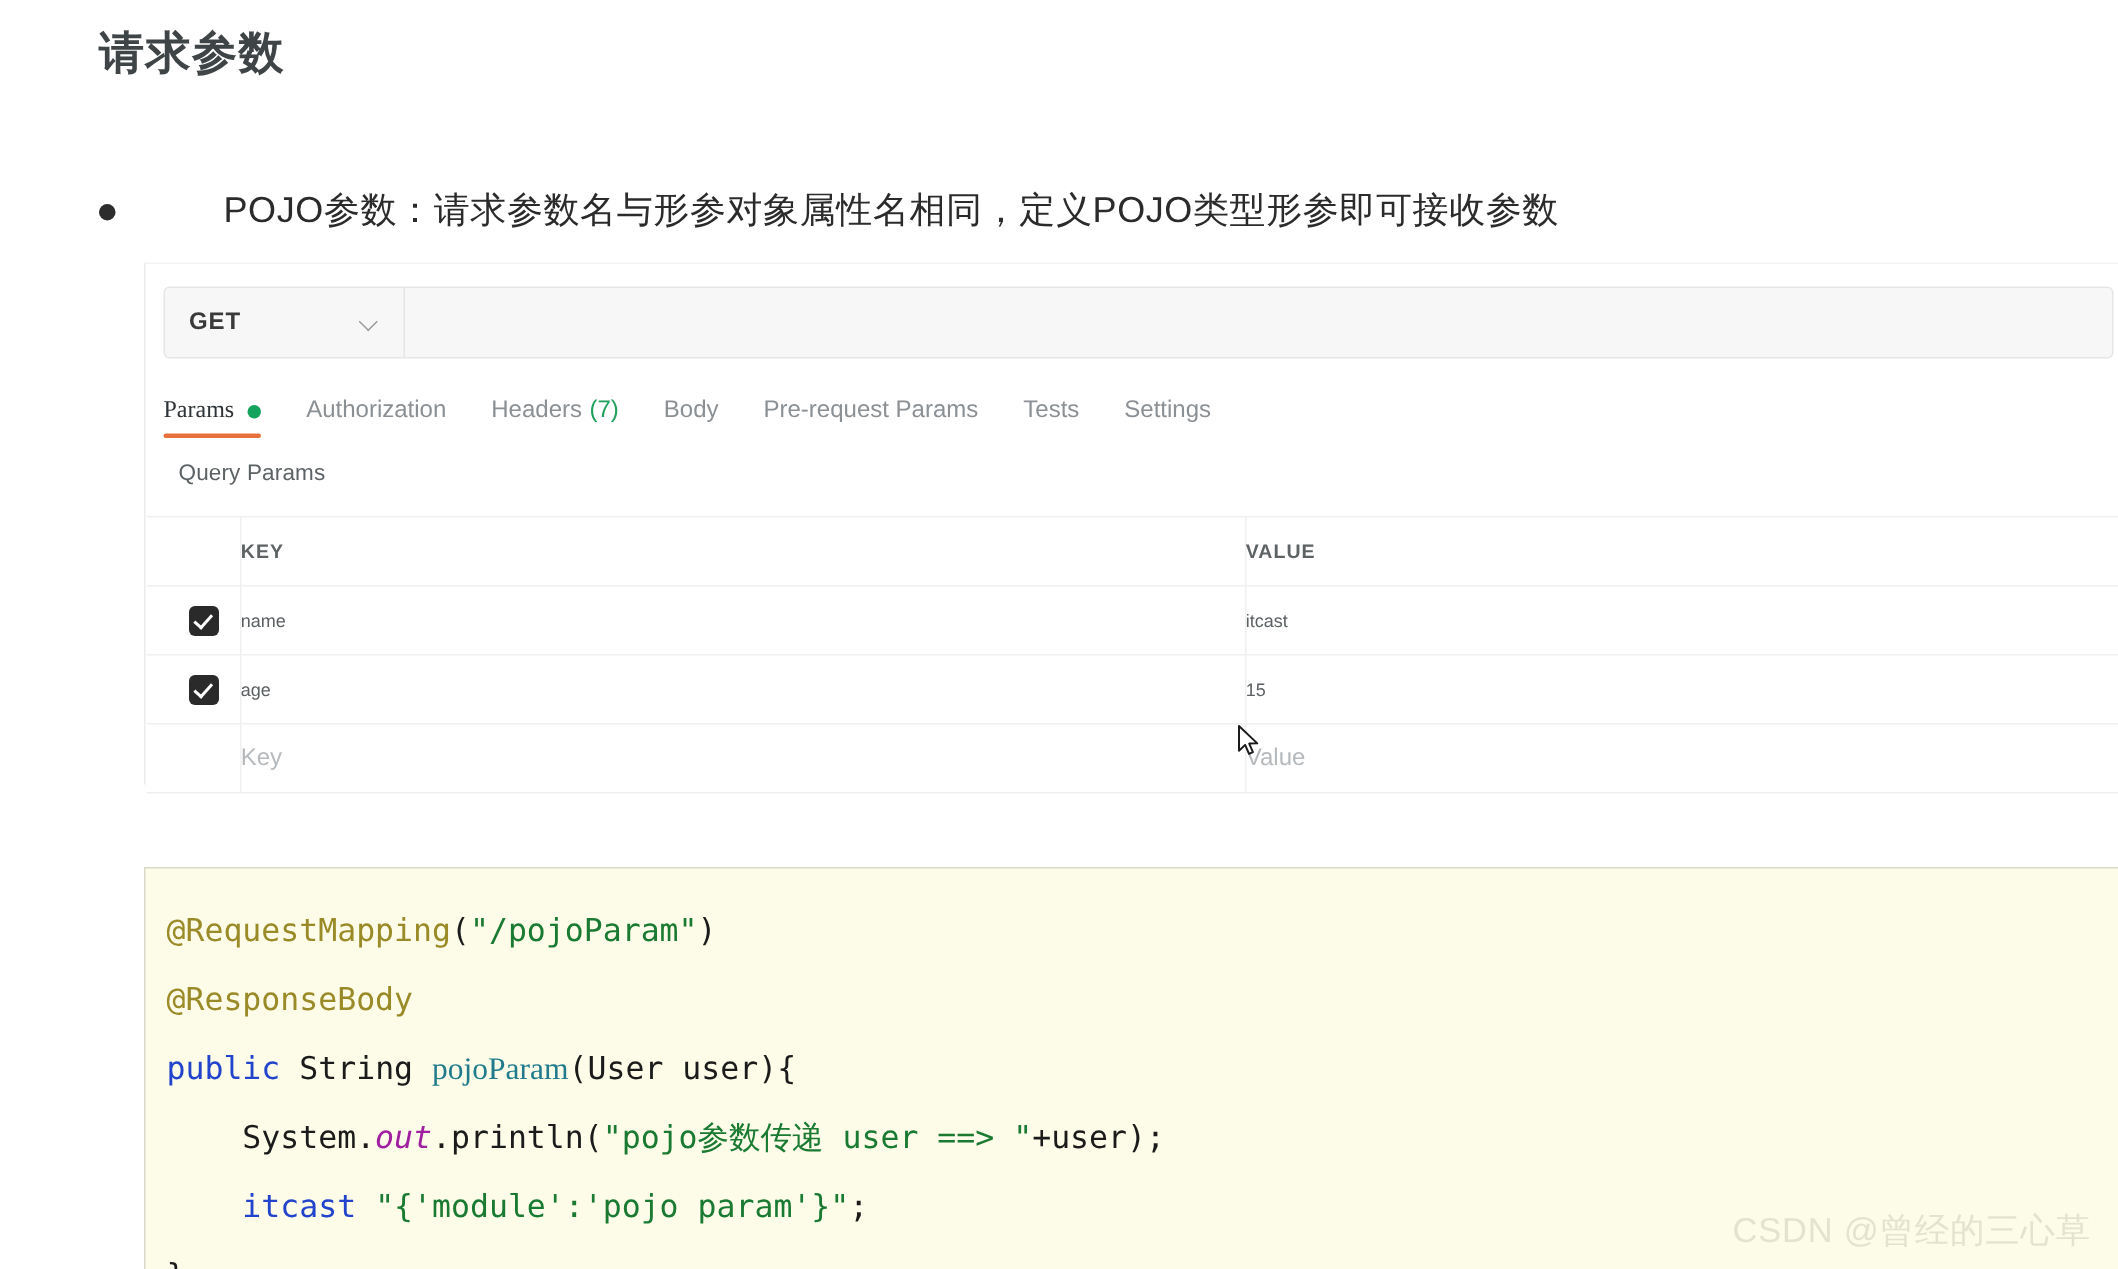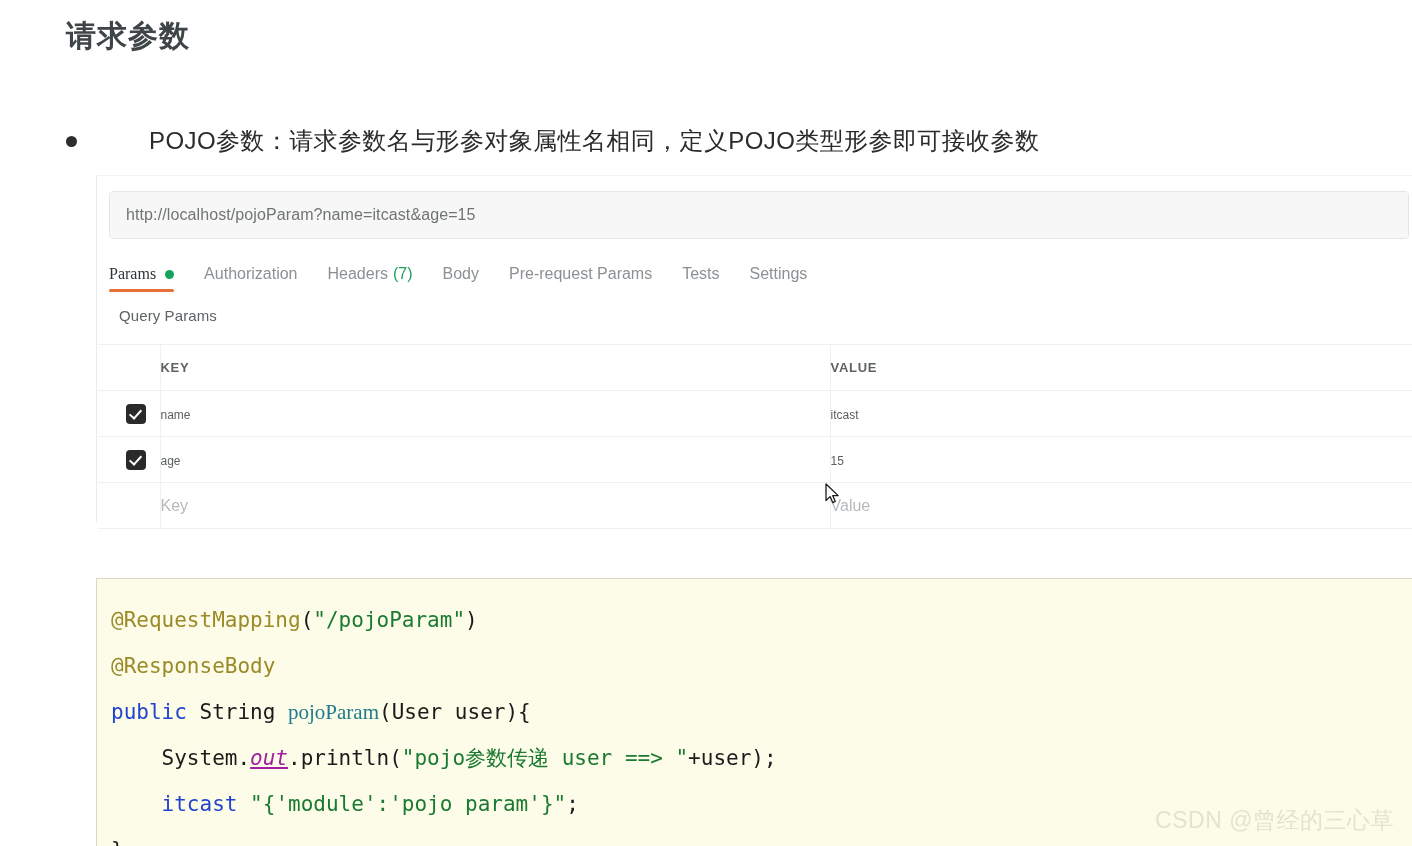--- a/index.html
+++ b/index.html
@@ -268,21 +268,21 @@
     line-height: 46px;
     white-space: pre;
     overflow: hidden;
   }
   .tok-ann    { color: #9a8a28; }
   .tok-str    { color: #1a7a31; }
   .tok-kw     { color: #2244cc; }
   .tok-plain  { color: #1b1b1b; }
   .tok-type   { color: #1b1b1b; }
   .tok-method { color: #227b8c; font-family: Liberation Serif, serif; }
-  .tok-field  { color: #a020a0; font-style: italic; text-decoration: underline; }
+  .tok-field  { color: #a020a0; font-style: italic; }
 
   
   #watermark {
     position: absolute;
     right: 18px;
     bottom: 10px;
     font-size: 23px;
     color: #e3e3d0;
     letter-spacing: 0.5px;
     z-index: 40;
@@ -295,21 +295,24 @@
 <div id="page-title">请求参数</div>
 
 <div id="bullet-row">
   <span id="bullet-dot"></span>
   <span id="bullet-text">POJO参数：请求参数名与形参对象属性名相同，定义POJO类型形参即可接收参数</span>
 </div>
 
 <div id="postman-panel">
 
   <div class="url-row">
-    <div class="url-field" title="Enter request URL">http://localhost/pojoParam?name=itcast&amp;age=15</div>
+    <div class="method-select">
+      <span class="method-label">GET</span>
+      <span class="chevron"></span>
+    </div>
   </div>
 
   <div class="tabs">
     <div class="tab active">
       <span>Params</span>
       <span class="tab-dot"></span>
     </div>
     <div class="tab">
       <span>Authorization</span>
     </div>

